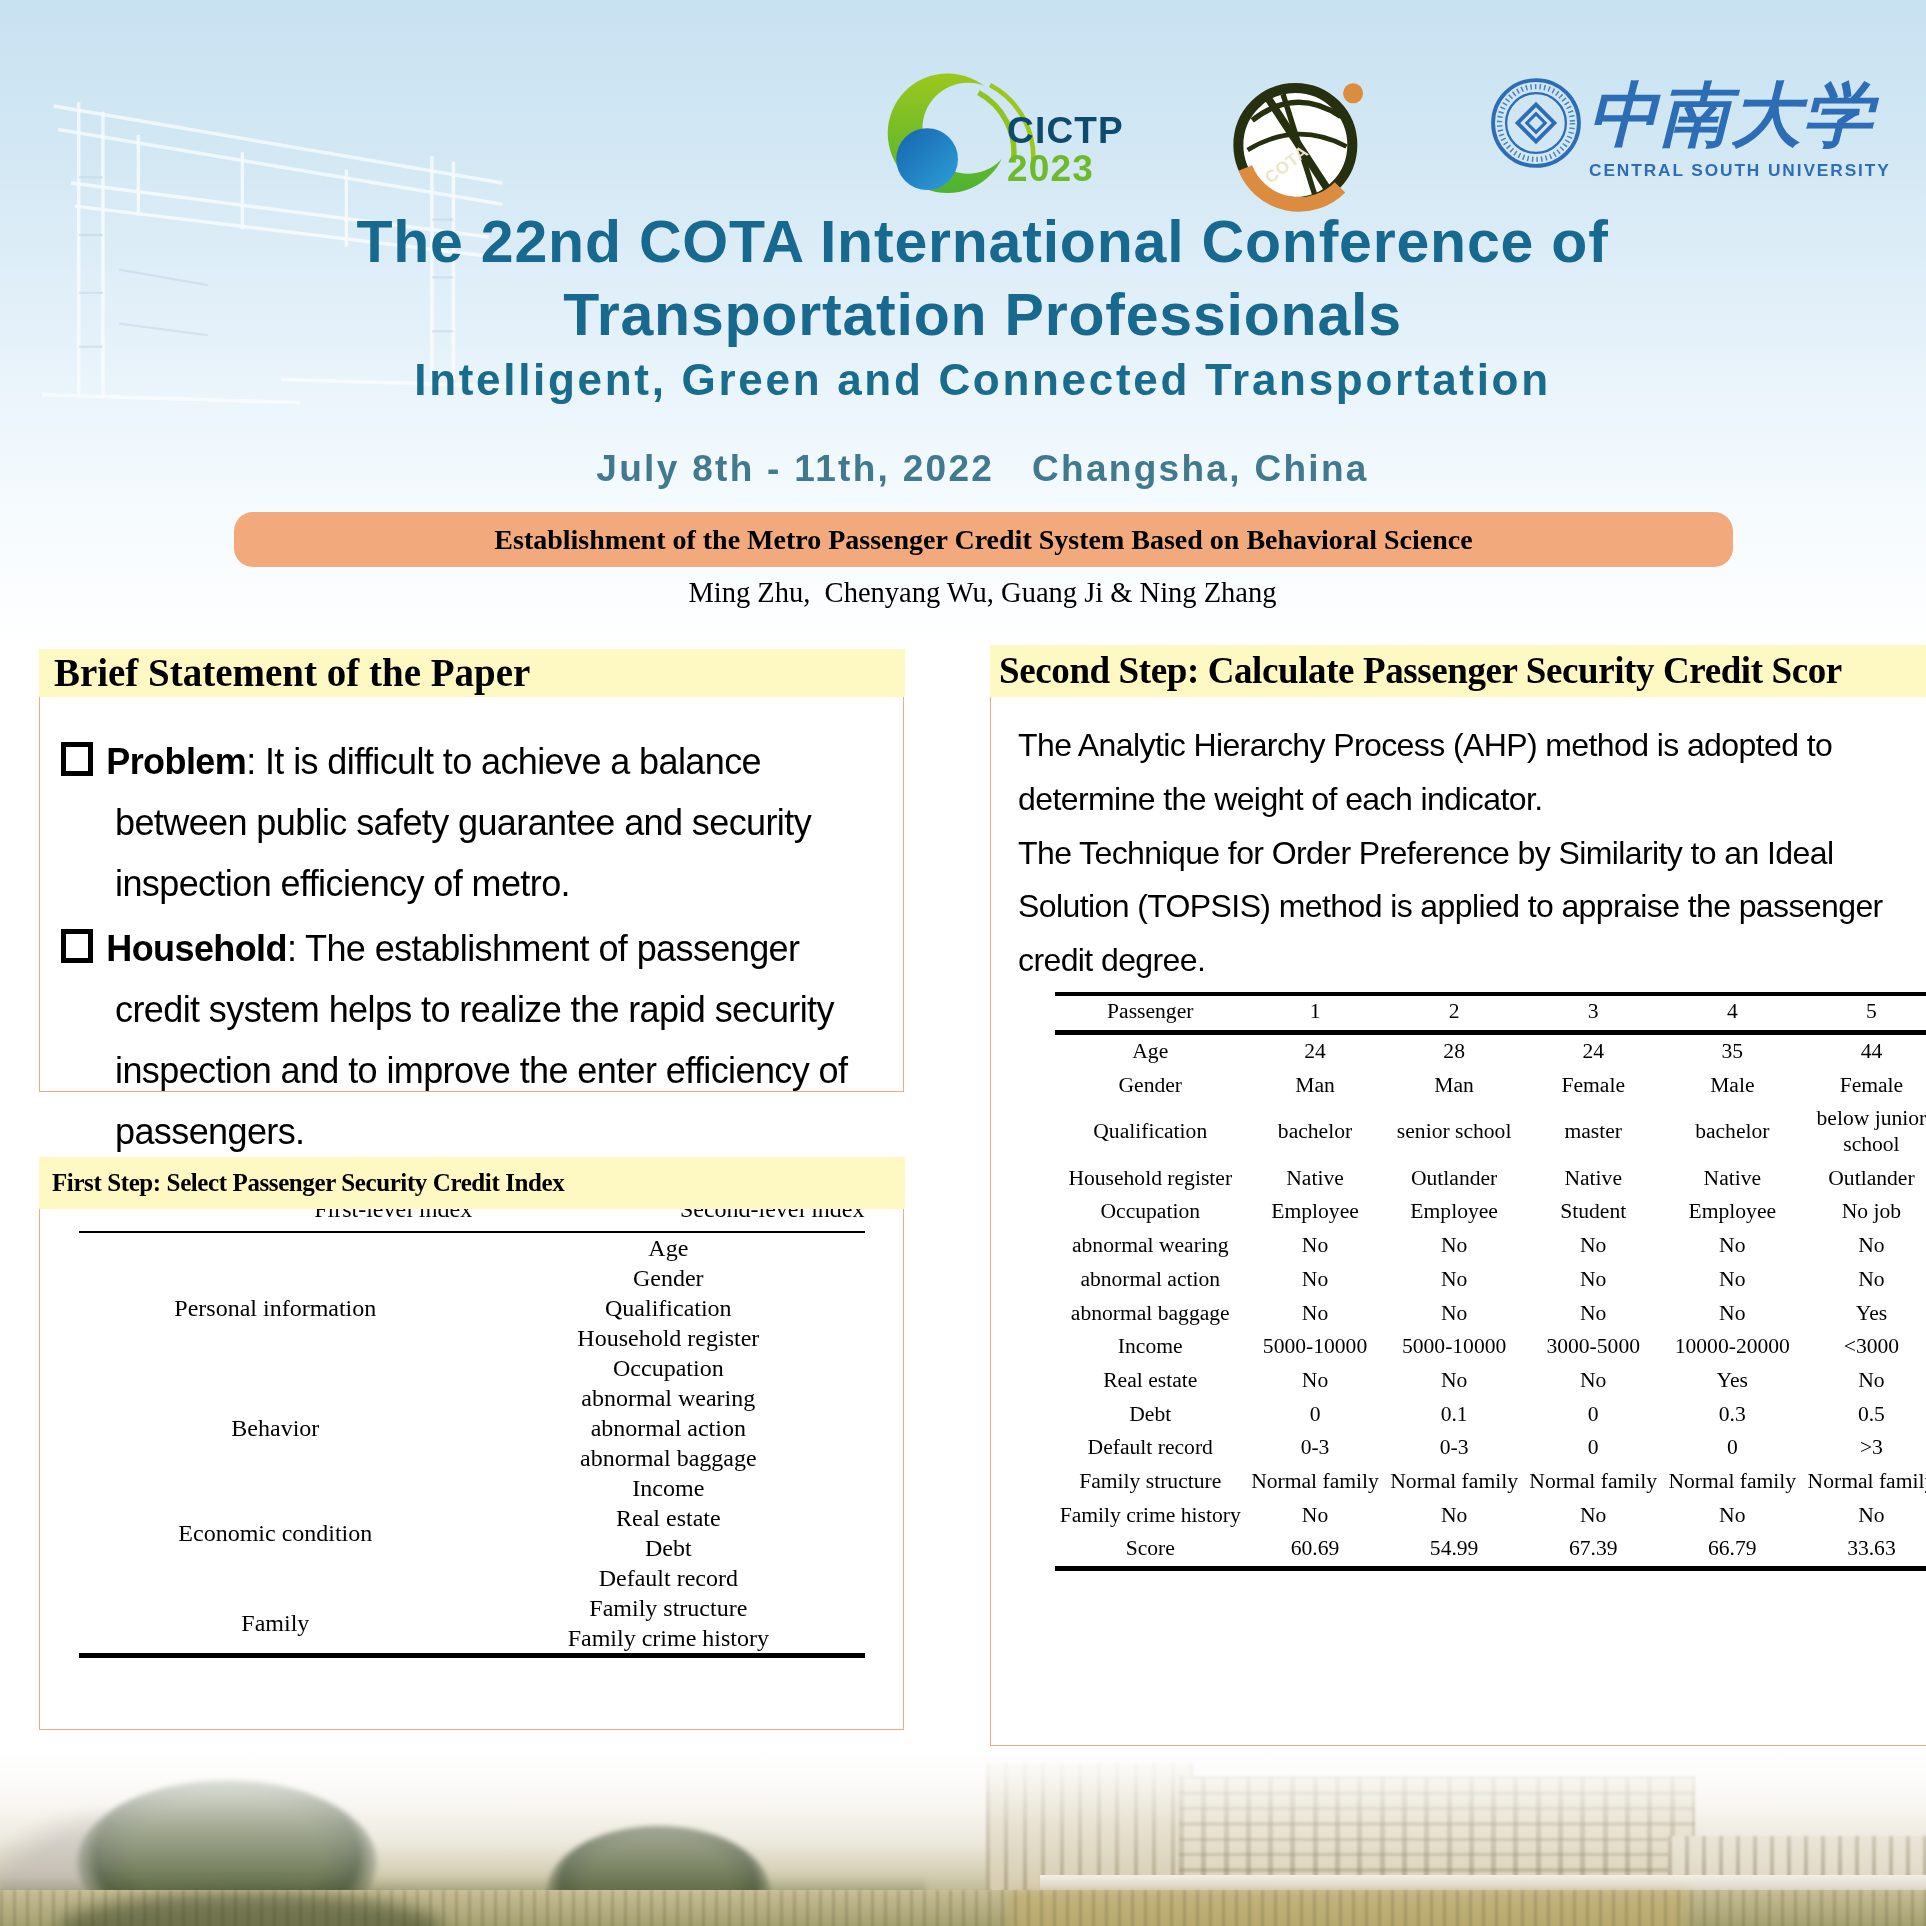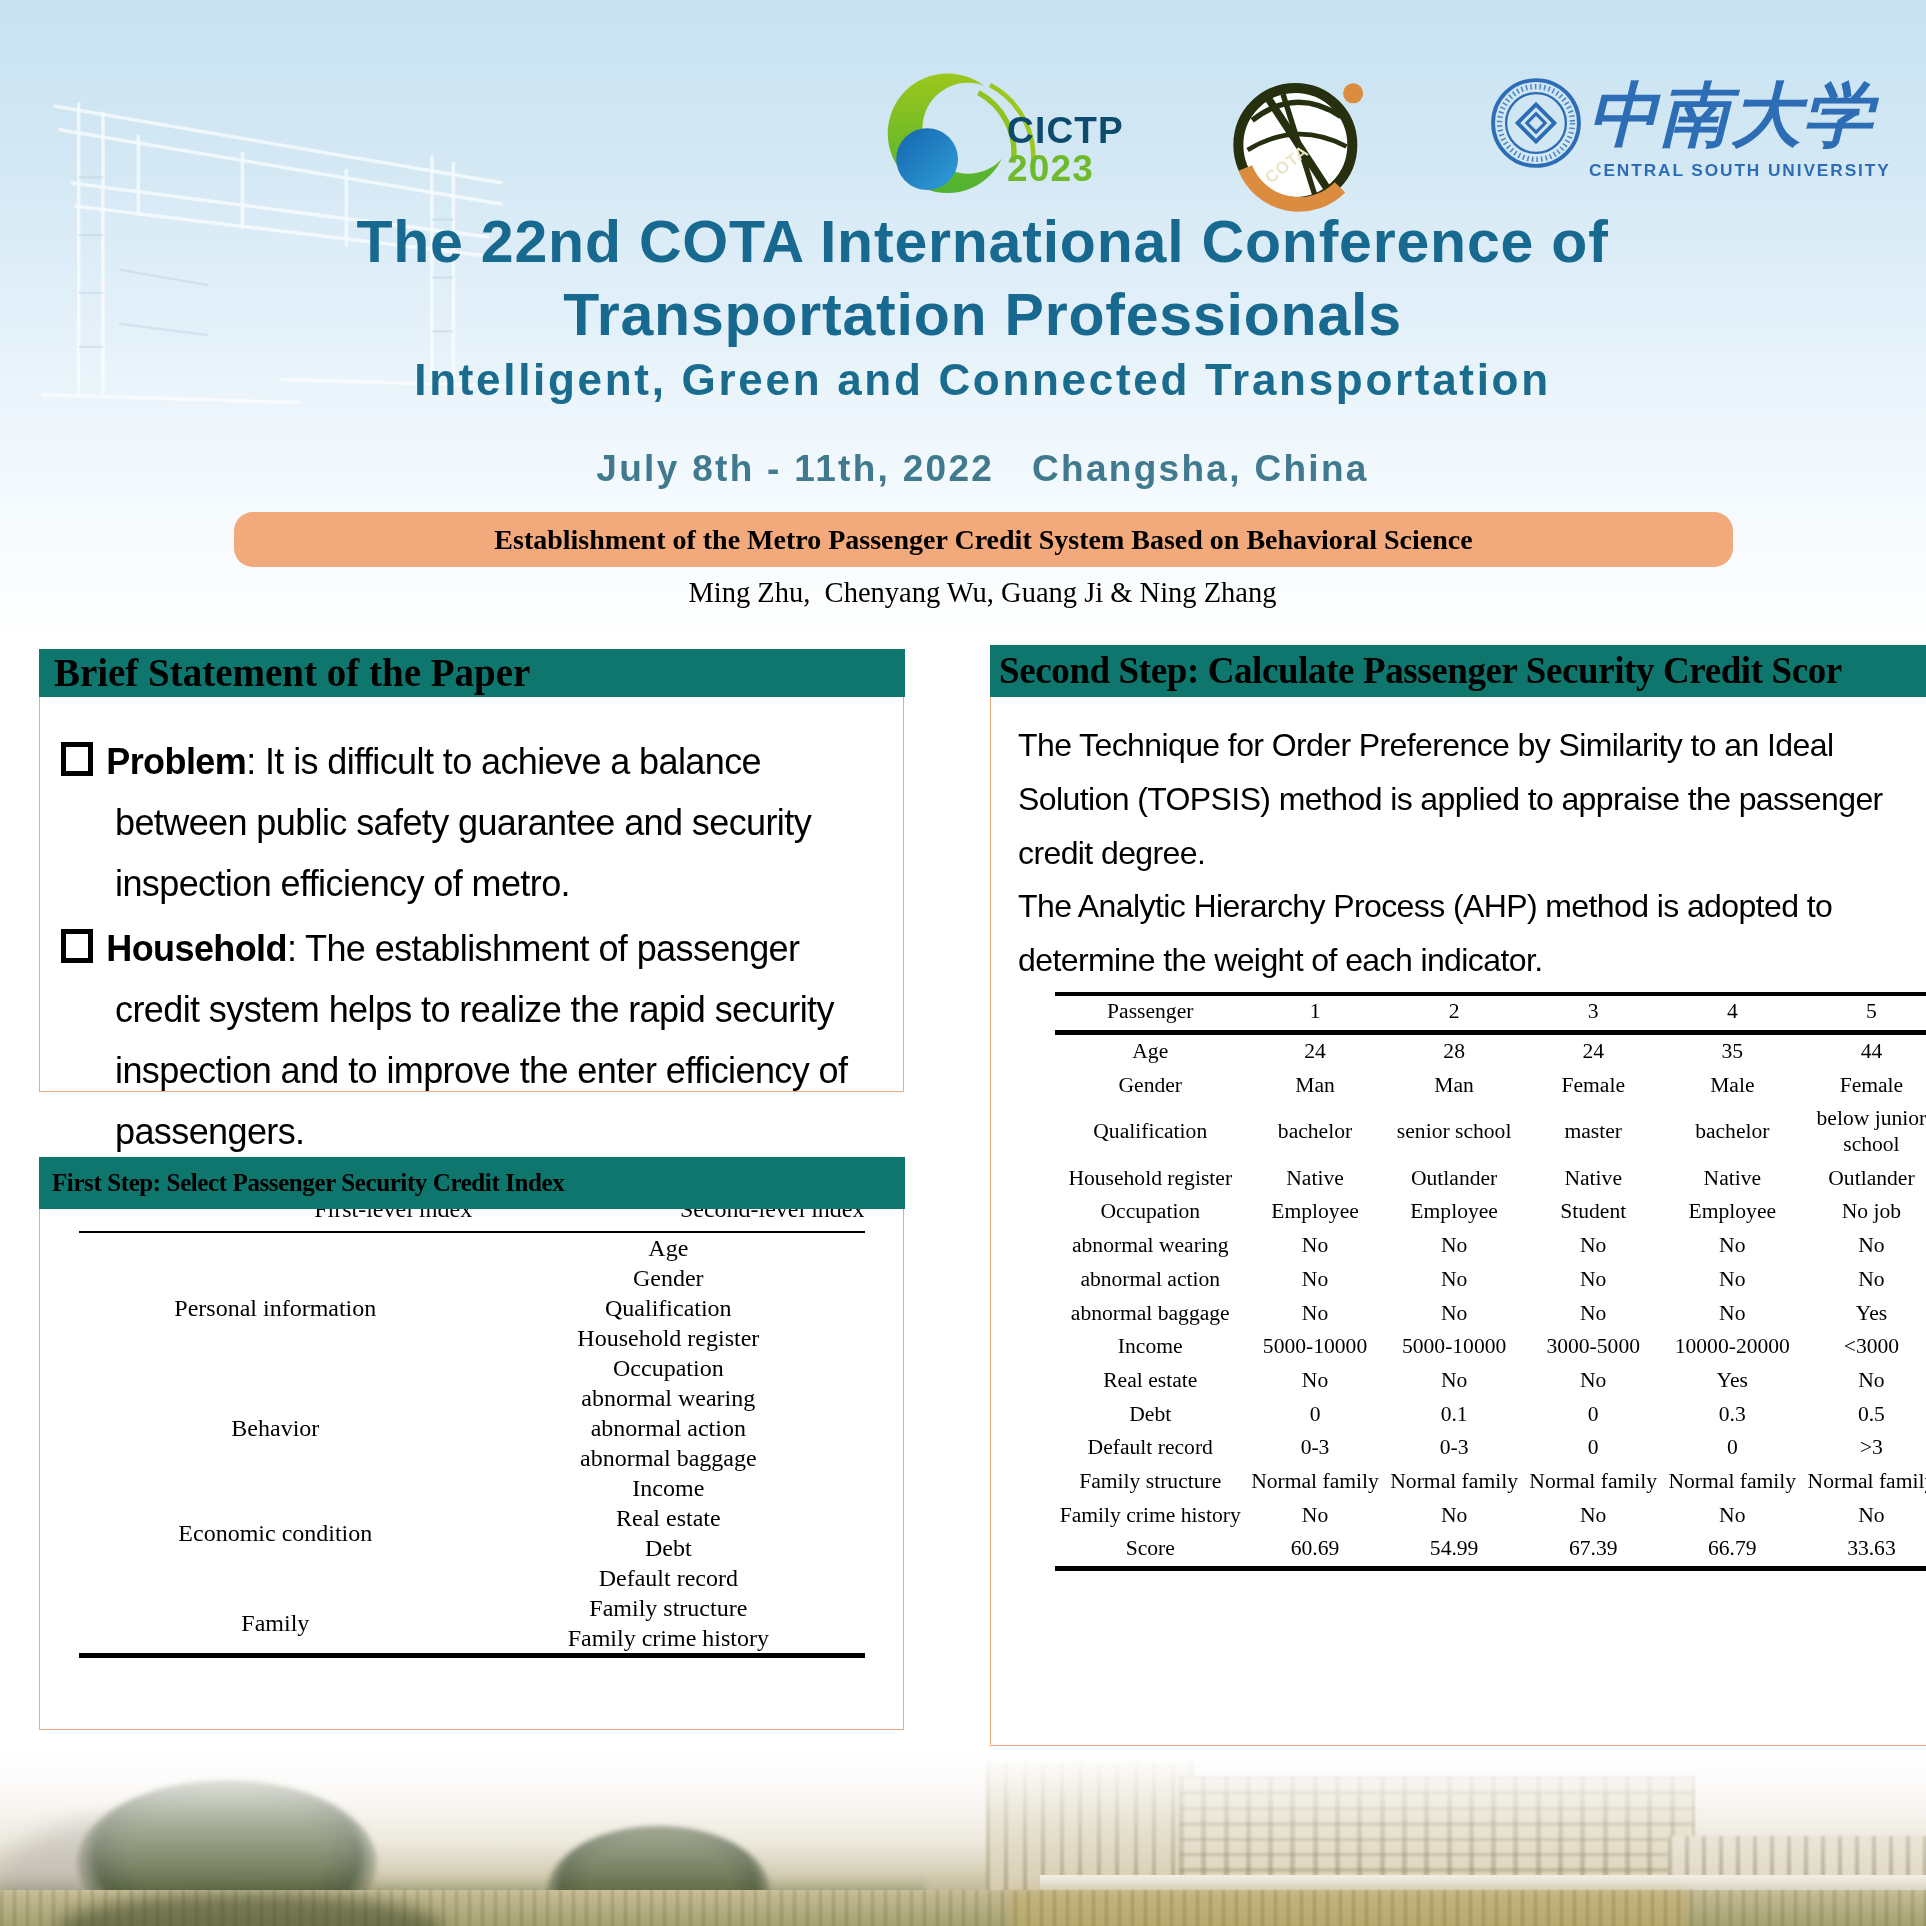--- a/index.html
+++ b/index.html
@@ -32,21 +32,21 @@
   .dateline{left:0;top:448px;width:1965px;text-align:center;font-weight:600;color:#41798e;font-size:37px;letter-spacing:2.3px;white-space:pre;}
 
   
   .paper-bar{left:234px;top:512px;width:1499px;height:55px;background:#f2a97b;border-radius:19px;
              display:flex;align-items:center;justify-content:center;}
   .paper-bar span{font-family:"Liberation Serif",serif;font-weight:bold;font-size:28px;color:#000;white-space:nowrap;}
   .authors{left:0;top:577px;width:1965px;text-align:center;font-family:"Liberation Serif",serif;font-size:28.5px;color:#000;white-space:pre;}
 
   
   .panel{background:#fff;border:1.5px solid #eeab7f;box-sizing:border-box;}
-  .panel-head{position:absolute;left:-1.5px;top:-1.5px;right:-1.5px;background:#0f766e;
+  .panel-head{position:absolute;left:-1.5px;top:-1.5px;right:-1.5px;background:#fef9c3;
               font-family:"Liberation Serif",serif;font-weight:bold;color:#000;
               overflow:hidden;white-space:nowrap;}
   .pA{left:39px;top:649px;width:865px;height:443px;}
   .pA .panel-head{height:48px;line-height:48px;font-size:39px;padding-left:15.4px;}
   .pB{left:39px;top:1157px;width:865px;height:573px;}
   .pB .panel-head{height:52px;line-height:52px;font-size:25px;padding-left:13.5px;letter-spacing:-0.4px;}
   .pR{left:990px;top:645px;width:941px;height:1101px;}
   .pR .panel-head{height:52px;line-height:52px;font-size:37px;padding-left:9.6px;letter-spacing:-0.4px;}
 
   
@@ -262,22 +262,22 @@
             <td>Family crime history</td>
           </tr>
         </tbody>
       </table>
   </div>
 
   <div class="abs panel pR">
     <div class="panel-head">Second Step: Calculate Passenger Security Credit Scor</div>
     <div class="paras">
       <div id="second-paras">
+          <p>The Analytic Hierarchy Process (AHP) method is adopted to determine the weight of each indicator.</p>
           <p>The Technique for Order Preference by Similarity to an Ideal Solution (TOPSIS) method is applied to appraise the passenger credit degree.</p>
-          <p>The Analytic Hierarchy Process (AHP) method is adopted to determine the weight of each indicator.</p>
         </div>
       <table id="passenger-table">
           <thead>
             <tr>
               <th class="col-label">Passenger</th>
               <th class="col-val">1</th>
               <th class="col-val">2</th>
               <th class="col-val">3</th>
               <th class="col-val">4</th>
               <th class="col-val">5</th>

